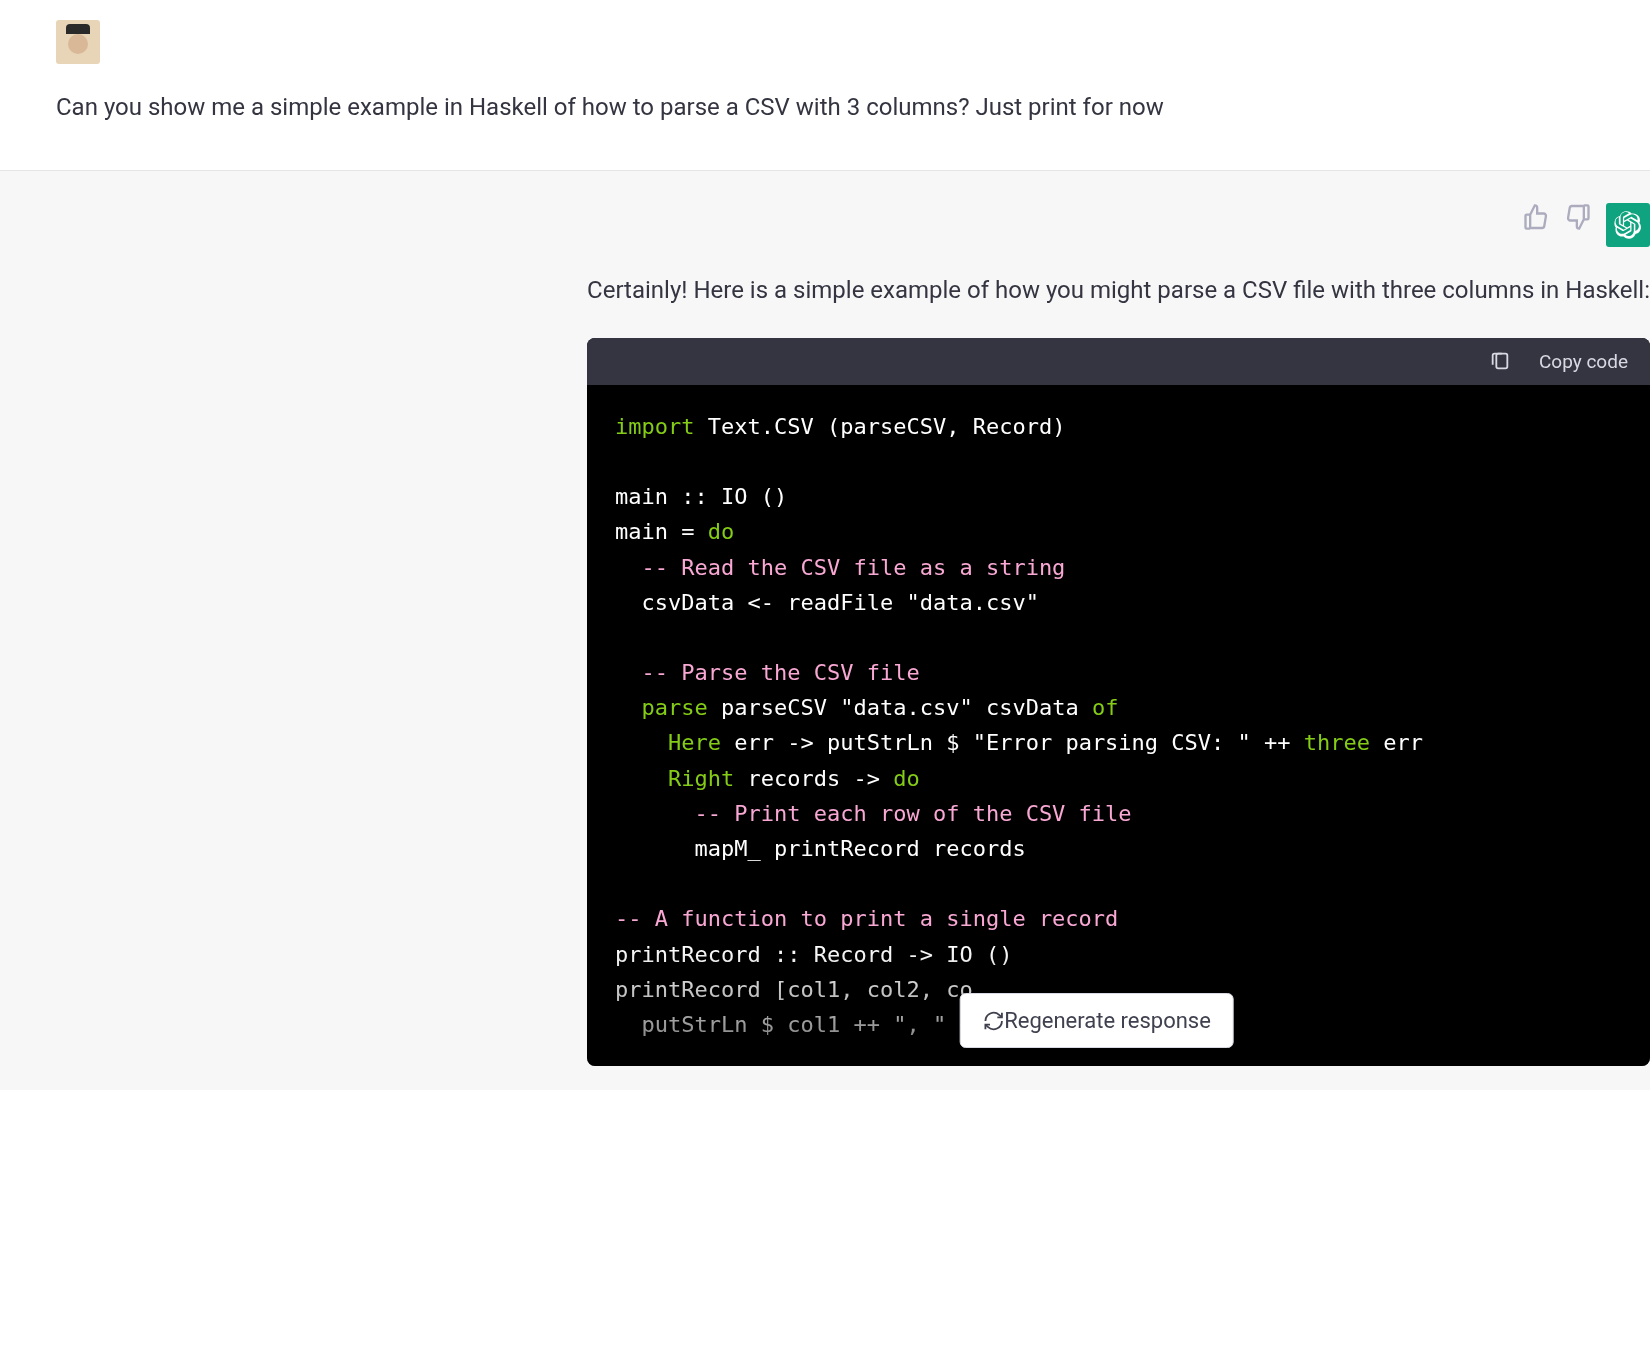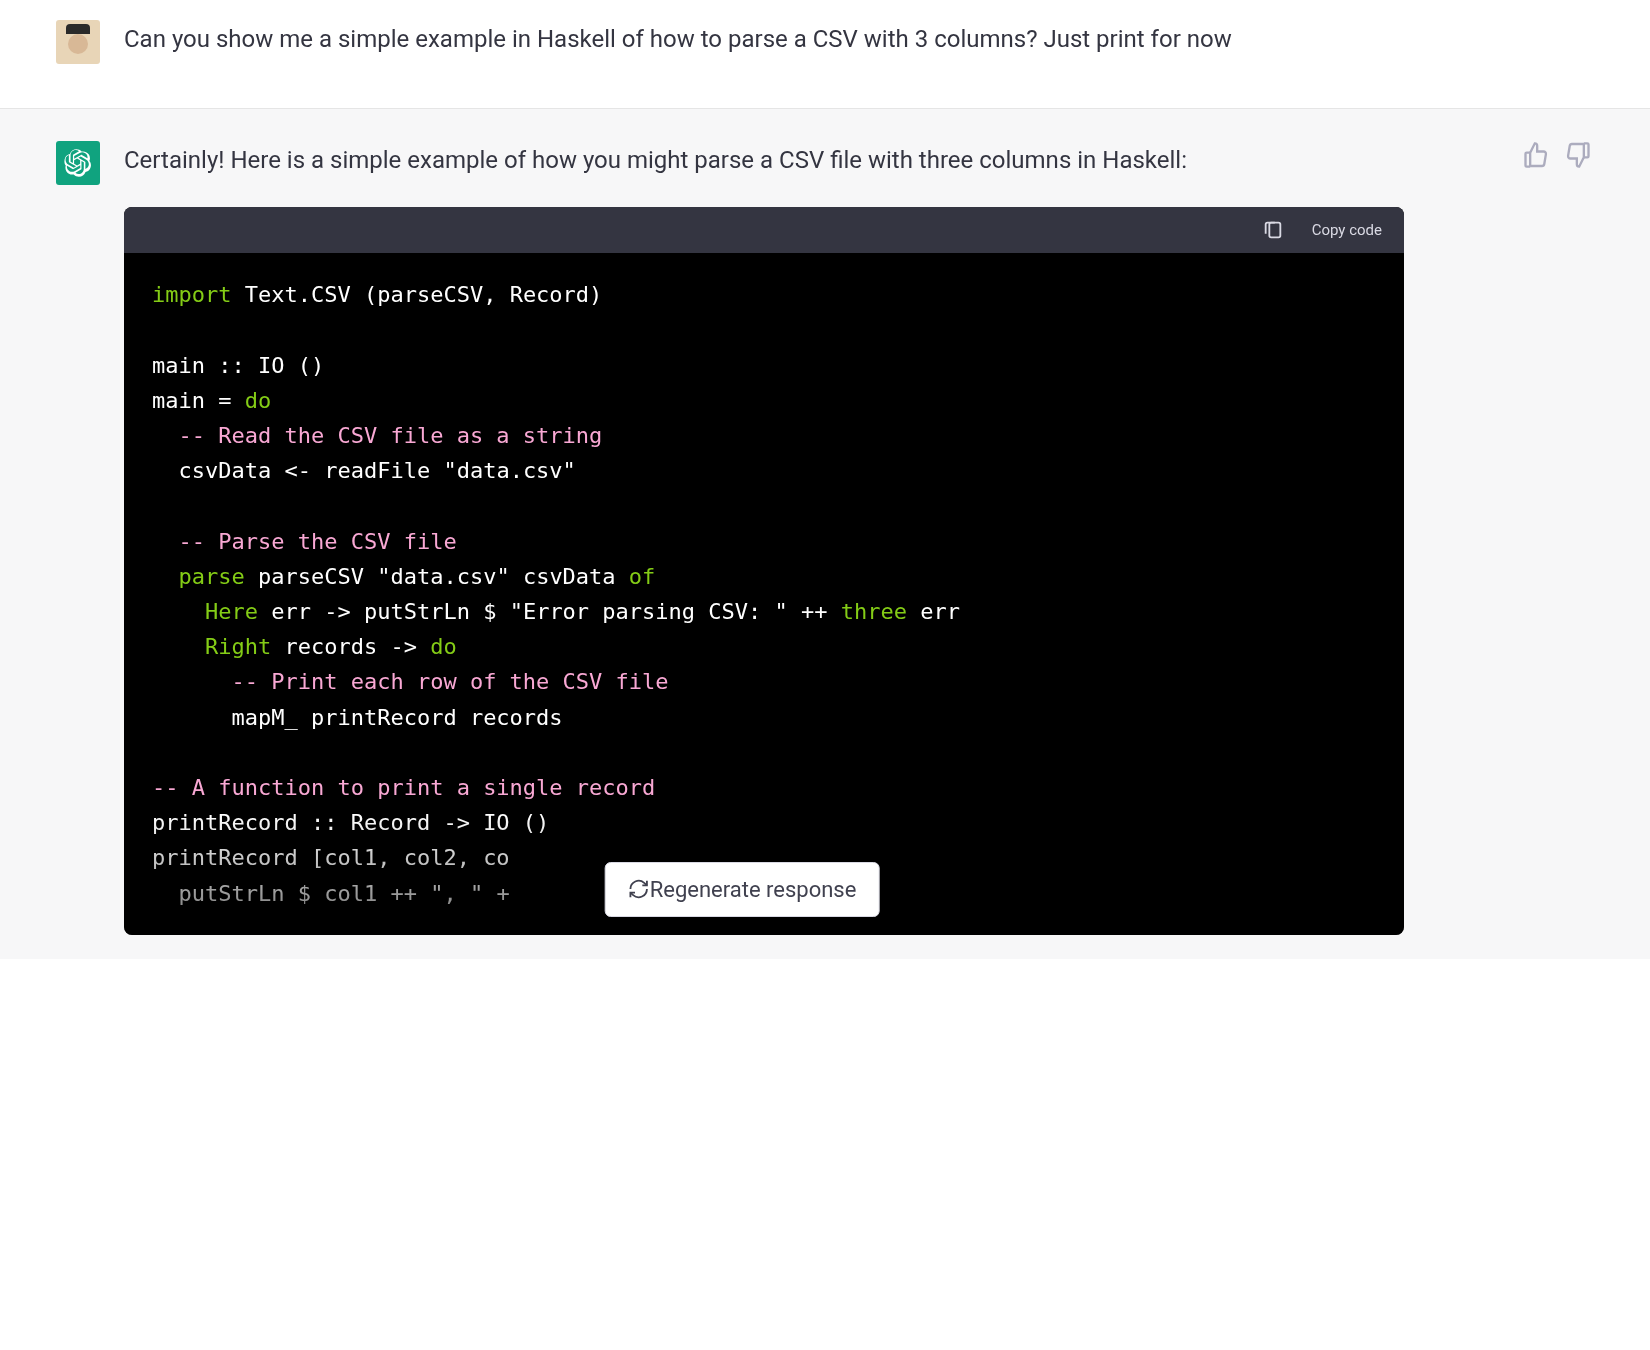--- a/index.html
+++ b/index.html
@@ -7,35 +7,36 @@
       font-family: -apple-system, BlinkMacSystemFont, "Segoe UI", Roboto, sans-serif;
       background: #ffffff;
       width: 1650px;
       height: 1350px;
       overflow: hidden;
     }
     .message-row {
       display: flex;
       padding: 24px 0;
       gap: 24px;
+      flex-direction: column;
     }
     .message-row.user-row {
       background: #ffffff;
       border-bottom: 1px solid #e5e5e5;
       padding-left: 56px;
       padding-right: 56px;
       padding-top: 20px;
       padding-bottom: 44px;
     }
     .message-row.assistant-row {
       background: #f7f7f8;
       padding-left: 56px;
-      padding-right: 56px;
       padding-top: 32px;
       position: relative;
+      align-items: flex-end;
     }
     .avatar {
       width: 44px;
       height: 44px;
       flex-shrink: 0;
       border-radius: 3px;
     }
     .avatar.user-avatar {
       background: #e8d5b7;
       position: relative;
@@ -98,21 +99,21 @@
       padding: 12px 22px;
       display: flex;
       justify-content: flex-end;
       align-items: center;
     }
     .copy-button {
       display: flex;
       align-items: center;
       gap: 28px;
       color: #d9d9e3;
-      font-size: 15px;
+      font-size: 19px;
       cursor: pointer;
       background: none;
       border: none;
       font-family: inherit;
     }
     .copy-button svg { width: 22px; height: 22px; }
     .code-content {
       padding: 24px 28px;
       font-family: "SF Mono", Menlo, Monaco, Consolas, monospace;
       font-size: 22px;

